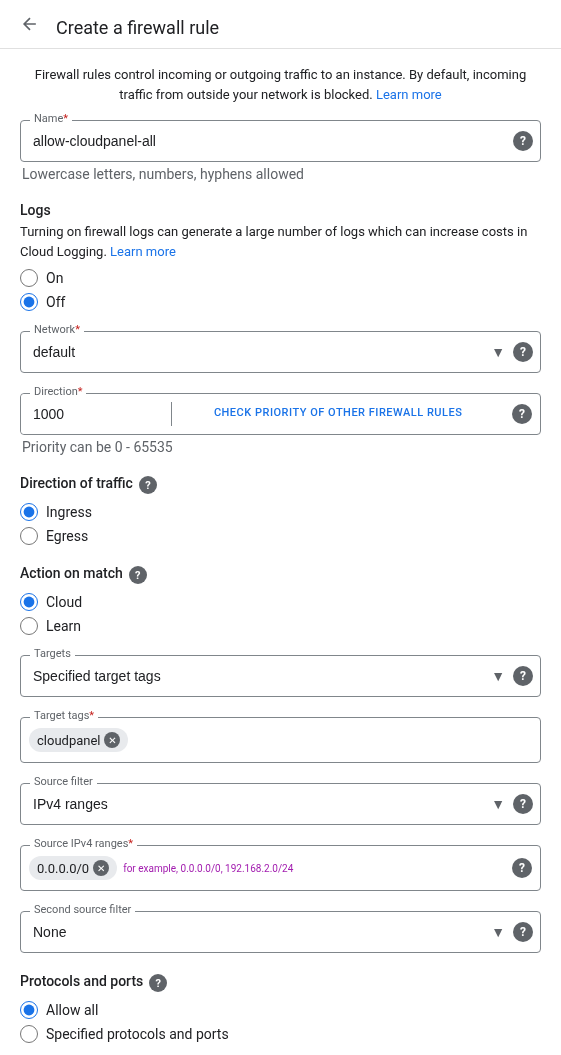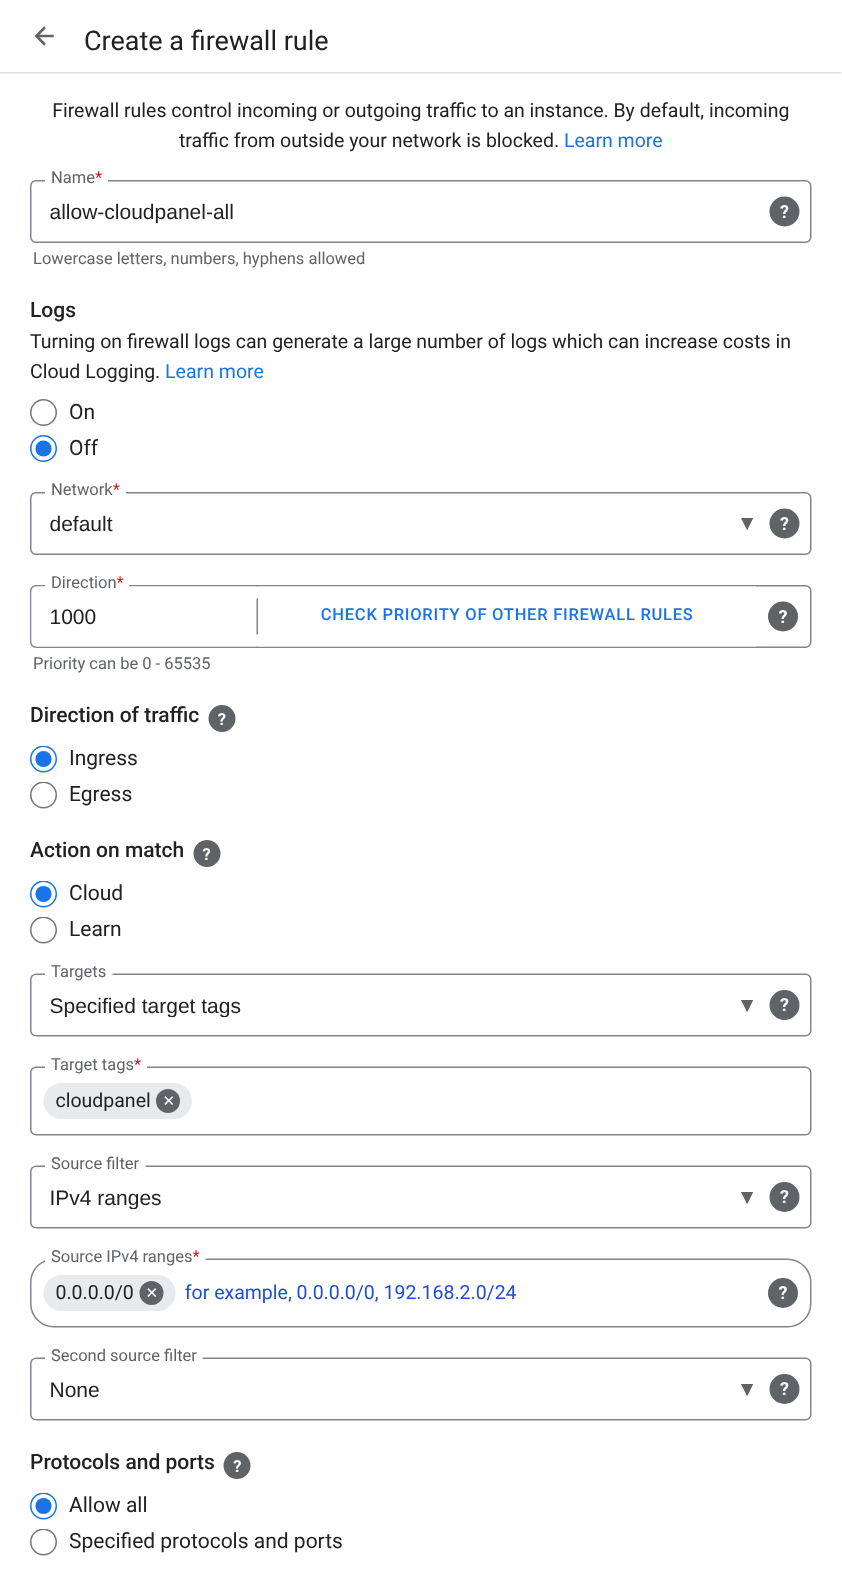--- a/index.html
+++ b/index.html
@@ -89,21 +89,21 @@
       color: #fff;
       font-size: 12px;
       display: flex;
       align-items: center;
       justify-content: center;
       cursor: pointer;
       font-style: normal;
       font-weight: bold;
     }
     .hint-text {
-      font-size: 11px;
+      font-size: 14px;
       color: #5f6368;
       margin-top: 4px;
       padding-left: 2px;
     }
     .section-label {
       font-size: 14px;
       font-weight: 500;
       color: #202124;
       margin-bottom: 4px;
     }
@@ -260,41 +260,41 @@
       background: #5f6368;
       color: #fff;
       font-size: 10px;
       display: flex;
       align-items: center;
       justify-content: center;
       cursor: pointer;
     }
     .source-ranges-wrapper {
       border: 1px solid #80868b;
-      border-radius: 16px;
+      border-radius: 4px;
       padding: 8px 36px 8px 8px;
       min-height: 46px;
       display: flex;
       flex-wrap: wrap;
       gap: 6px;
       align-items: center;
       position: relative;
     }
     .ip-chip {
       display: flex;
       align-items: center;
       background: #e8eaed;
       border-radius: 16px;
       padding: 4px 8px;
       font-size: 13px;
       gap: 4px;
     }
     .source-placeholder {
-      font-size: 13px;
-      color: #1d4ed8;
+      font-size: 10px;
+      color: #a21caf;
     }
     .help-icon-abs {
       position: absolute;
       right: 8px;
       top: 50%;
       transform: translateY(-50%);
     }
   </style>
 </head>
 <body>

